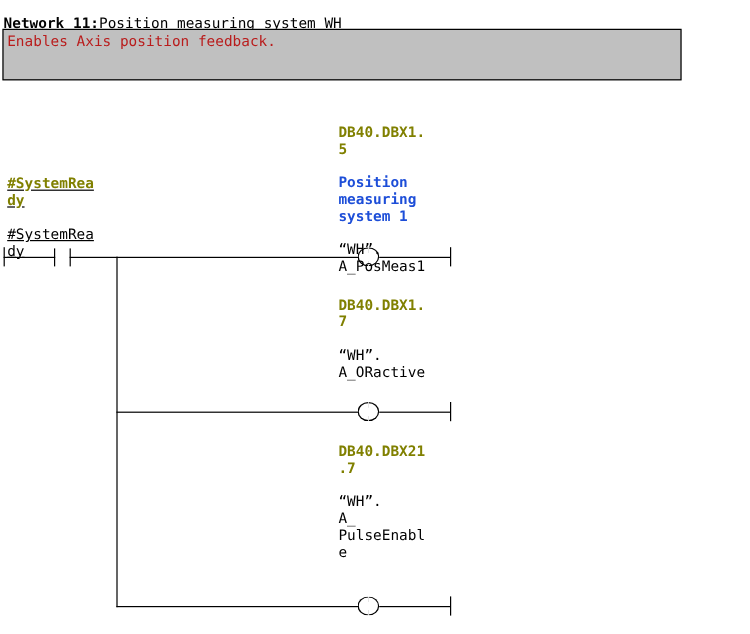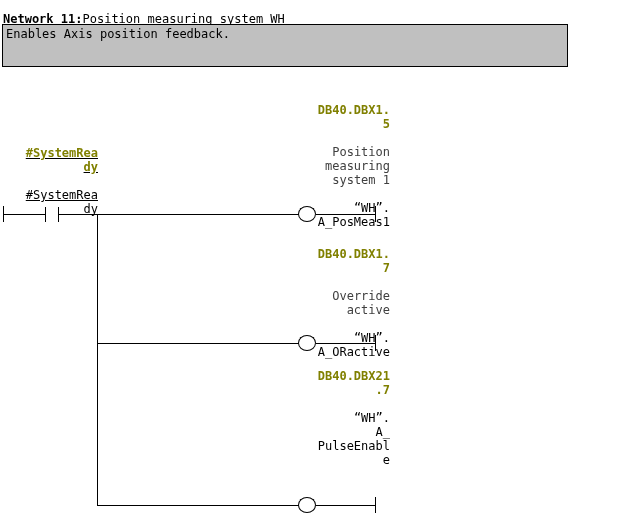--- a/index.html
+++ b/index.html
@@ -45,21 +45,21 @@
     border: 1px solid #000000;
     box-sizing: border-box;
   }
   #comment-box .comment-text {
     position: absolute;
     left: 3px;
     top: 2px;
     font-size: 12px;
     line-height: 15px;
     white-space: pre;
-    color: #000000;
+    color: #b91c1c;
   }
 
   
   #ladder {
     position: absolute;
     left: 0;
     top: 0;
     width: 625px;
     height: 528px;
   }
@@ -117,33 +117,33 @@
   .coil .arc-right {
     left: 9px;
     border-left: none;
     border-top-right-radius: 9px 8px;
     border-bottom-right-radius: 9px 8px;
   }
 
   
   .label-block {
     position: absolute;
-    text-align: right;
+    text-align: left;
     font-size: 12px;
     line-height: 14px;
     white-space: pre-line;
   }
   .lbl-addr {
     color: #808000;
     font-weight: bold;
     display: block;
   }
   .lbl-comment {
-    color: #404040;
-    font-weight: normal;
+    color: #1d4ed8;
+    font-weight: bold;
     display: block;
   }
   .lbl-symbol {
     color: #000000;
     font-weight: normal;
     display: block;
   }
 </style>
 </head>
 <body>
@@ -196,22 +196,20 @@
   <div class="wire-h" style="left:97px; top:343px; width:202px;"></div>
   <div class="coil" style="left:298px; top:335px;">
     <div class="arc-left"></div>
     <div class="arc-right"></div>
   </div>
   <div class="wire-h" style="left:316px; top:343px; width:59px;"></div>
   <div class="wire-v" style="left:375px; top:335px; height:16px;"></div>
   <div class="label-block" style="left:282px; top:233px; width:108px;">
     <span class="lbl-addr">DB40.DBX1.
 7</span>
-    <span class="lbl-comment">Override
-active</span>
     <span class="lbl-symbol">“WH”.
 A_ORactive</span>
   </div>
 
   <div class="wire-h" style="left:97px; top:505px; width:202px;"></div>
   <div class="coil" style="left:298px; top:497px;">
     <div class="arc-left"></div>
     <div class="arc-right"></div>
   </div>
   <div class="wire-h" style="left:316px; top:505px; width:59px;"></div>

